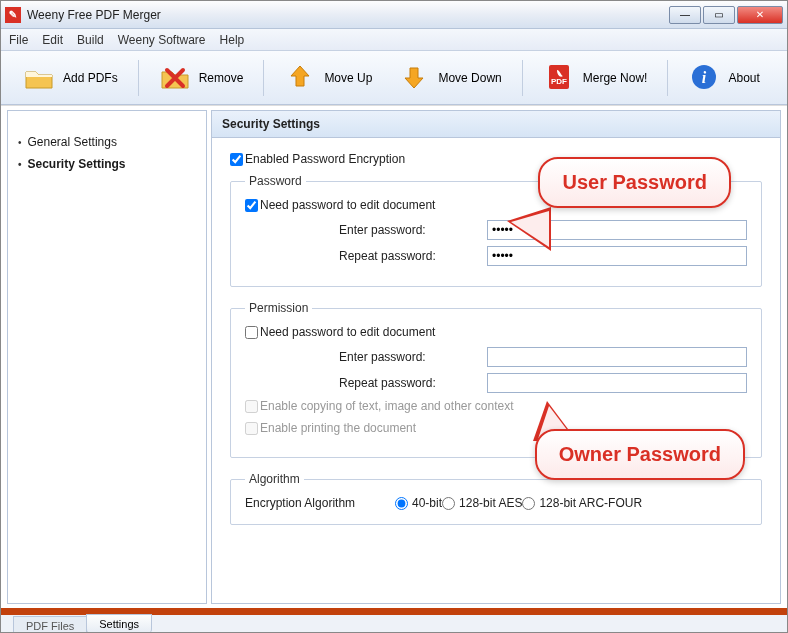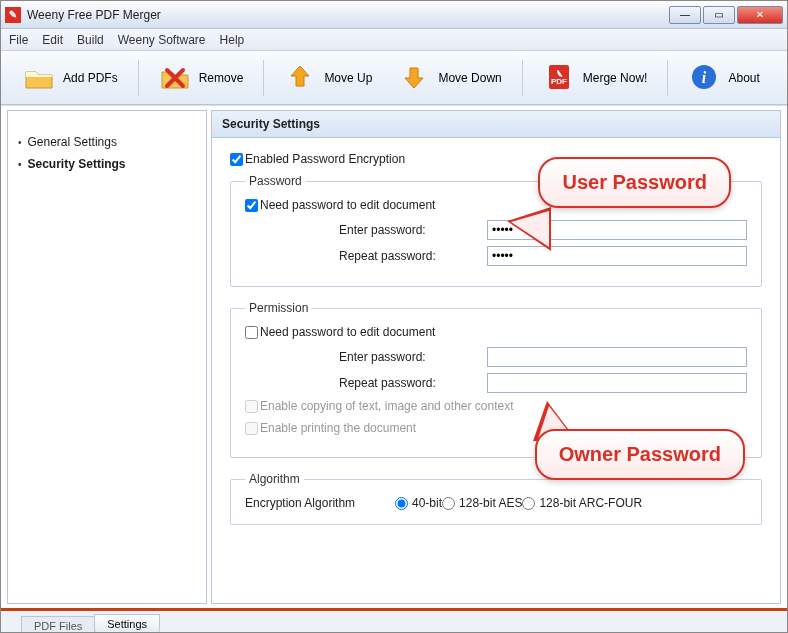--- a/index.html
+++ b/index.html
@@ -134,23 +134,23 @@
   padding: 1px 4px;
   font-family: inherit; font-size:12px;
 }
 .radio-row { display:flex; align-items:flex-end; }
 .radio-row .rlabel { width:150px; display:inline-block;}
 .radio-opt { display:flex; align-items:center; gap:4px;}
 
 .bottom-tabs {
   height: 24px;
   background: #eef2f8;
-  border-top: 3px solid #c2410c;
+  border-top: 7px solid #c2410c;
   display:flex; align-items:flex-end;
-  padding-left: 20px;
+  padding-left: 12px;
 }
 .btab {
   padding: 3px 12px;
   border: 1px solid #b8c6db;
   border-bottom: none;
   background: linear-gradient(#fdfefe,#e6ecf4);
   font-size:11px;
   margin-right:-1px;
   border-radius: 0 0 4px 4px;
   transform: translateY(1px);

